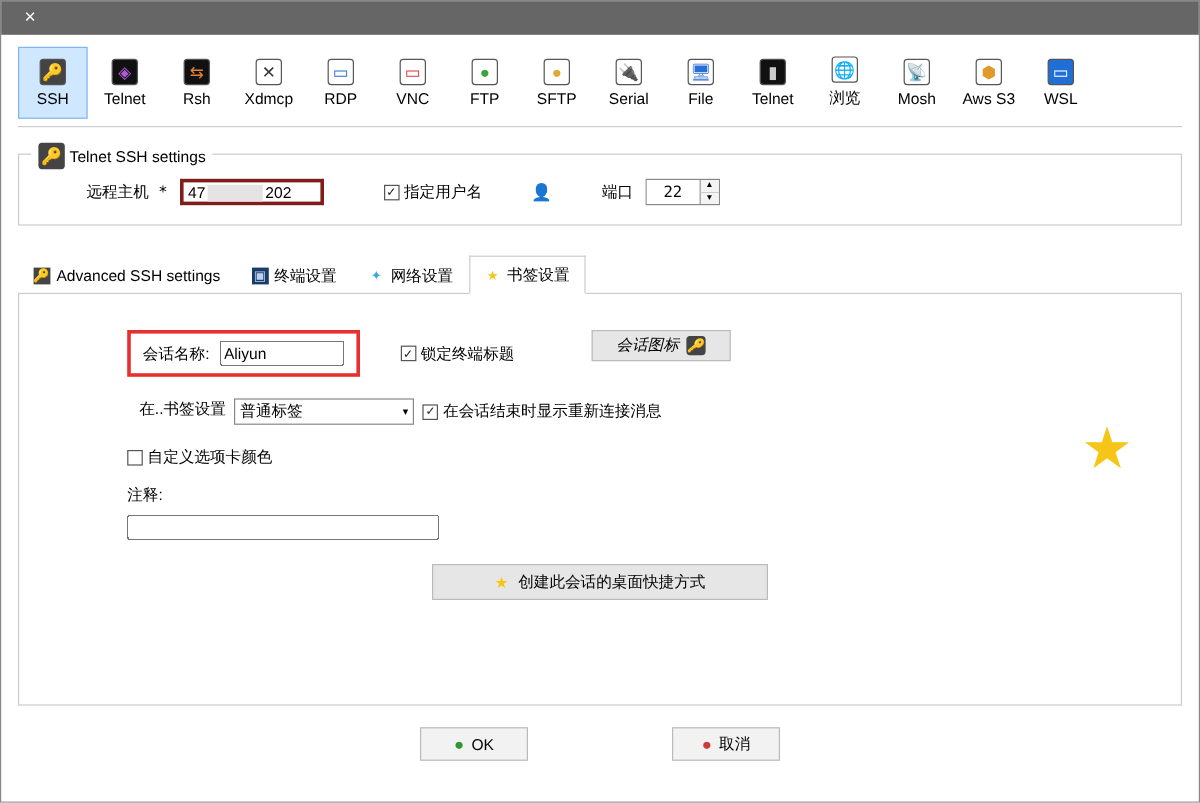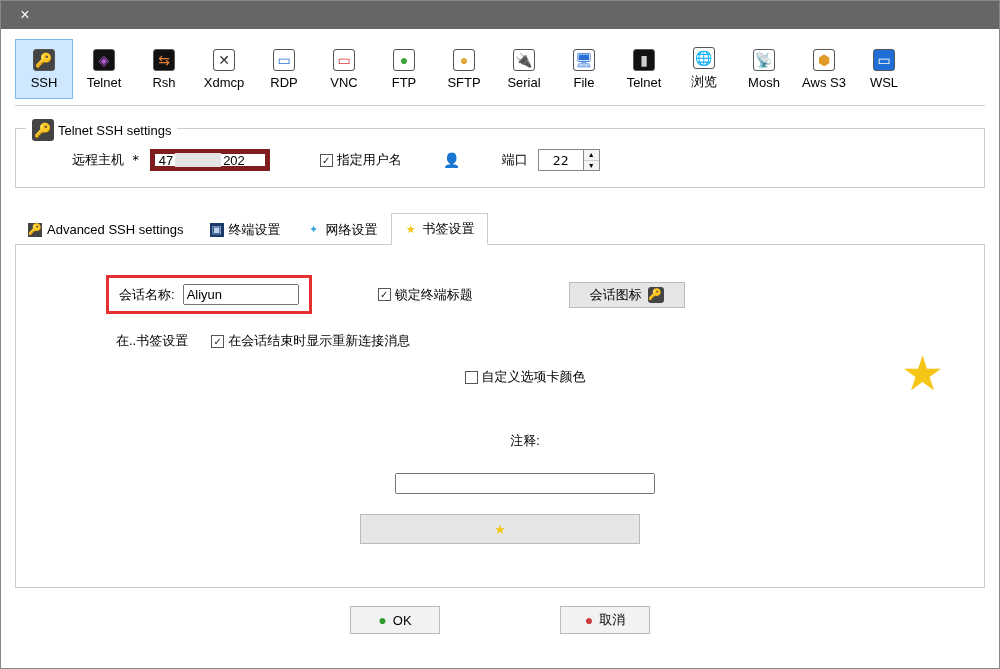--- a/index.html
+++ b/index.html
@@ -22,23 +22,23 @@
   .spinner { display: inline-flex; border: 1px solid #888; height: 22px; }
   .spinner input { border: none; width: 44px; text-align: center; padding: 0 4px; font-family: Consolas, monospace; }
   .spinner .arrows { width: 16px; display: flex; flex-direction: column; border-left: 1px solid #888; }
   .spinner .arrows div { flex: 1; display: flex; align-items: center; justify-content: center; font-size: 7px; background: #f4f4f4; cursor: pointer; border-bottom: 1px solid #ccc; }
   .spinner .arrows div:last-child { border-bottom: none; }
   .tabs { display: flex; margin-top: 24px; border-bottom: 1px solid #ccc; }
   .tab { padding: 6px 12px; display: flex; align-items: center; gap: 5px; border: 1px solid transparent; border-bottom: none; cursor: pointer; position: relative; top: 1px; font-family: Consolas, monospace; }
   .tab.active { background: #fff; border-color: #ccc; border-bottom: 1px solid #fff; }
   .tabicon { width: 14px; height: 14px; display: inline-flex; align-items: center; justify-content: center; font-size: 11px; }
   .tabbody { border: 1px solid #ccc; border-top: none; flex: 1; padding: 30px 40px 20px 40px; position: relative; }
-  .formrow { display: flex; align-items: center; gap: 23px; margin-bottom: 18px; }
+  .formrow { display: flex; gap: 7px; margin-bottom: 18px; }
   .highlight-box { border: 3px solid #e63030; padding: 6px 10px; display: flex; align-items: center; gap: 8px; }
-  .btn-flat { height: 26px; background: #e6e6e6; border: 1px solid #bbb; padding: 0 20px; display: inline-flex; align-items: center; gap: 6px; cursor: pointer; }
+  .btn-flat { height: 26px; background: #e6e6e6; border: 1px solid #bbb; padding: 0 20px; display: inline-flex; align-items: center; gap: 6px; cursor: pointer; font-style: italic; }
   .select { height: 22px; border: 1px solid #888; width: 150px; background: #fff; display: inline-flex; align-items: center; justify-content: space-between; padding: 0 4px; font-family: Consolas, monospace; }
   .bigstar { position: absolute; right: 40px; top: 100px; font-size: 48px; color: #f5c518; }
   .bottom-btns { display: flex; justify-content: center; gap: 120px; padding: 18px 0 24px 0; }
   .dlgbtn { height: 28px; width: 90px; background: #f2f2f2; border: 1px solid #bbb; display: inline-flex; align-items: center; justify-content: center; gap: 6px; cursor: pointer; font-family: Consolas, monospace; }
   .person-icon { width: 20px; height: 20px; display: inline-flex; align-items: center; justify-content: center; font-size: 14px; }
   .key-icon { background:#444; color:#ffd24d; }
   .sq { border:1px solid #555; }
   .shortcut-row { display:flex; justify-content:center; margin-top:20px; }
   .shortcut-btn { height:30px; width:280px; background:#e6e6e6; border:1px solid #bbb; display:inline-flex; align-items:center; justify-content:center; gap:8px; cursor:pointer; }
   .masked { color:#999; }
@@ -116,21 +116,21 @@
         </div>
       </div>
 
     <div class="group">
       <div class="group-legend">
         <span class="picon key-icon">🔑</span>
         <span>Telnet SSH settings</span>
       </div>
       <div class="row1">
         <span class="lbl">远程主机 *</span>
-        <span style="display:inline-flex;align-items:center;border:5px solid #7f1d1d;height:22px;padding:0 4px;width:120px;font-family:Consolas,monospace;">
+        <span style="display:inline-flex;align-items:flex-end;border:3px solid #7f1d1d;height:22px;padding:0 4px;width:120px;font-family:Consolas,monospace;">
           <span>47</span>
           <span class="masked" style="background:#e4e4e4;display:inline-block;width:46px;height:14px;margin:0 2px;"></span>
           <span>202</span>
         </span>
         <span style="width:30px"></span>
         <label class="chk">
           <span class="chkbox">✓</span>
           <span>指定用户名</span>
         </label>
         <span style="width:20px"></span>
@@ -164,36 +164,40 @@
           <span class="tabicon" style="background:#fff;color:#f5c518;">★</span>
           <span>书签设置</span>
         </div>
       </div>
 
     <div class="tabbody">
 
       <div class="formrow" style="padding-left:50px;">
         <span class="highlight-box">
           <span>会话名称:</span>
-          <input class="tin" style="width: 116px;" value="Aliyun">
+          <input class="tin" style="width: 104px;" value="Aliyun">
         </span>
         <span style="width:20px"></span>
         <label class="chk">
           <span class="chkbox">✓</span>
           <span>锁定终端标题</span>
         </label>
         <span style="width:50px"></span>
         <span class="btn-flat">
           <span>会话图标</span>
           <span class="picon key-icon" style="width:16px;height:16px;font-size:11px;">🔑</span>
         </span>
       </div>
 
       <div class="formrow" style="padding-left:60px;">
         <span>在..书签设置</span>
+        <span class="select">
+          <span>普通标签</span>
+          <span style="font-size:9px;">▾</span>
+        </span>
         <label class="chk">
           <span class="chkbox">✓</span>
           <span>在会话结束时显示重新连接消息</span>
         </label>
       </div>
 
       <div class="formrow" style="padding-left:50px;flex-direction:column;">
         <label class="chk">
           <span class="chkbox"></span>
           <span>自定义选项卡颜色</span>
@@ -201,20 +205,21 @@
         <span style="width:130px"></span>
         <span>注释:</span>
         <input class="tin" style="width: 260px;" value="">
       </div>
 
       <span class="bigstar">★</span>
 
       <div class="shortcut-row">
         <span class="shortcut-btn">
           <span style="color:#f5c518;">★</span>
+          <span>创建此会话的桌面快捷方式</span>
         </span>
       </div>
 
     </div>
 
     <div class="bottom-btns">
       <span class="dlgbtn">
         <span style="color:#2e9a2e;font-size:14px;">●</span>
         <span>OK</span>
       </span>

